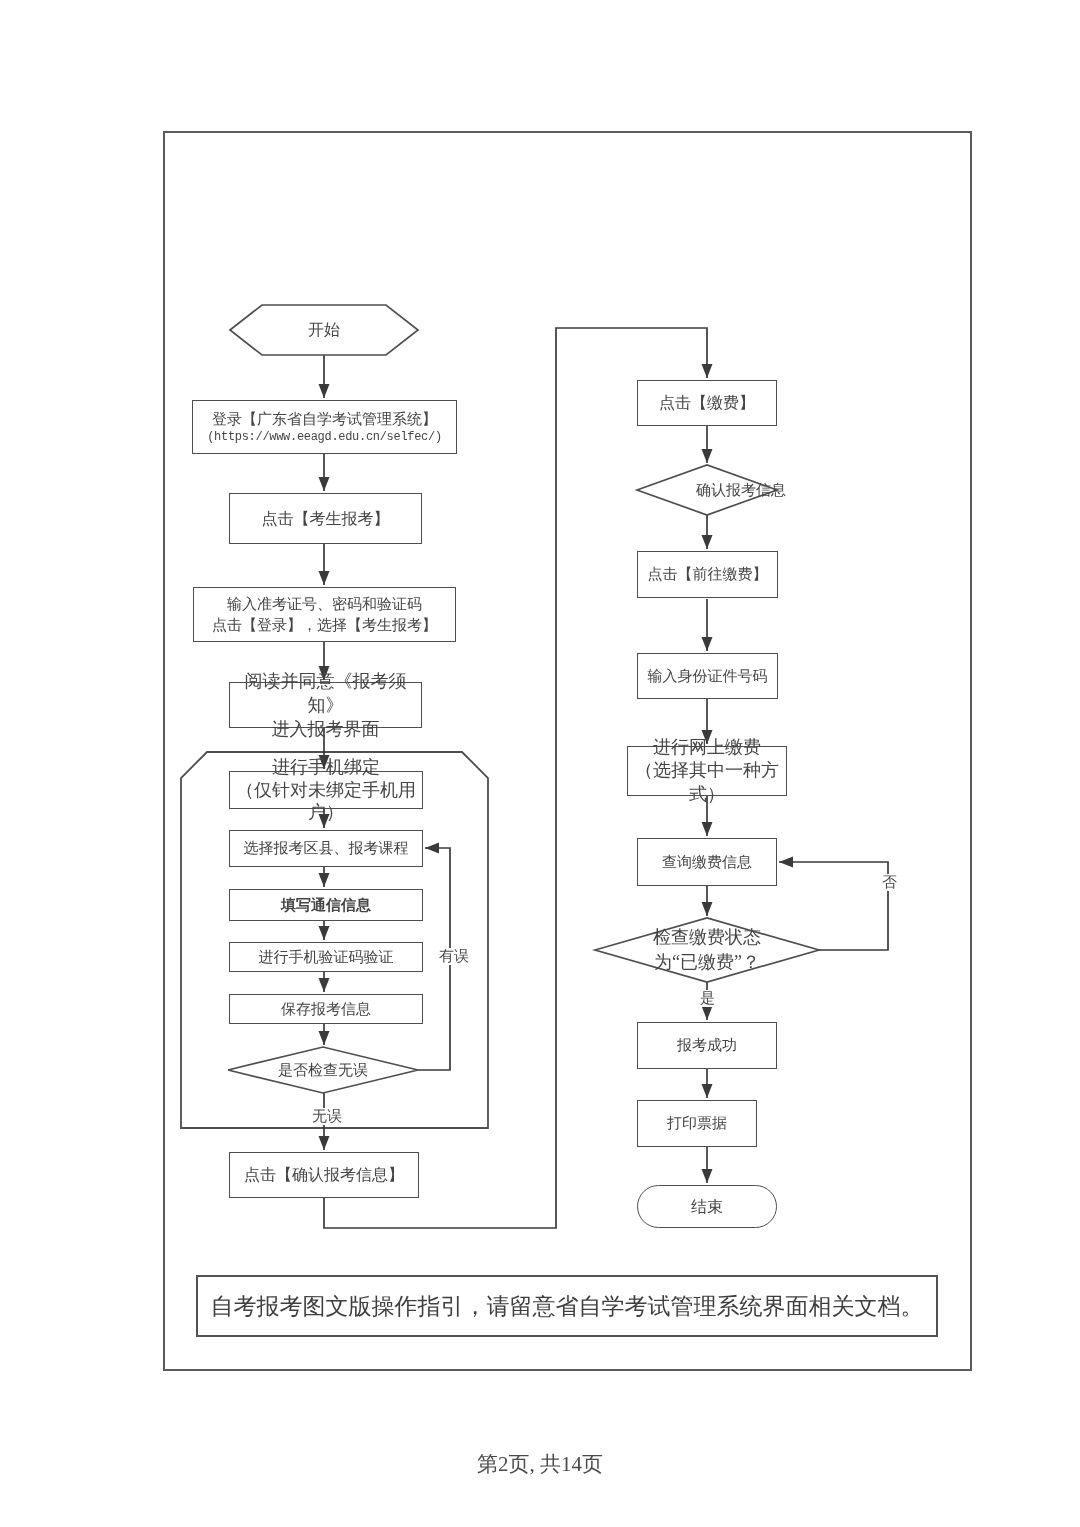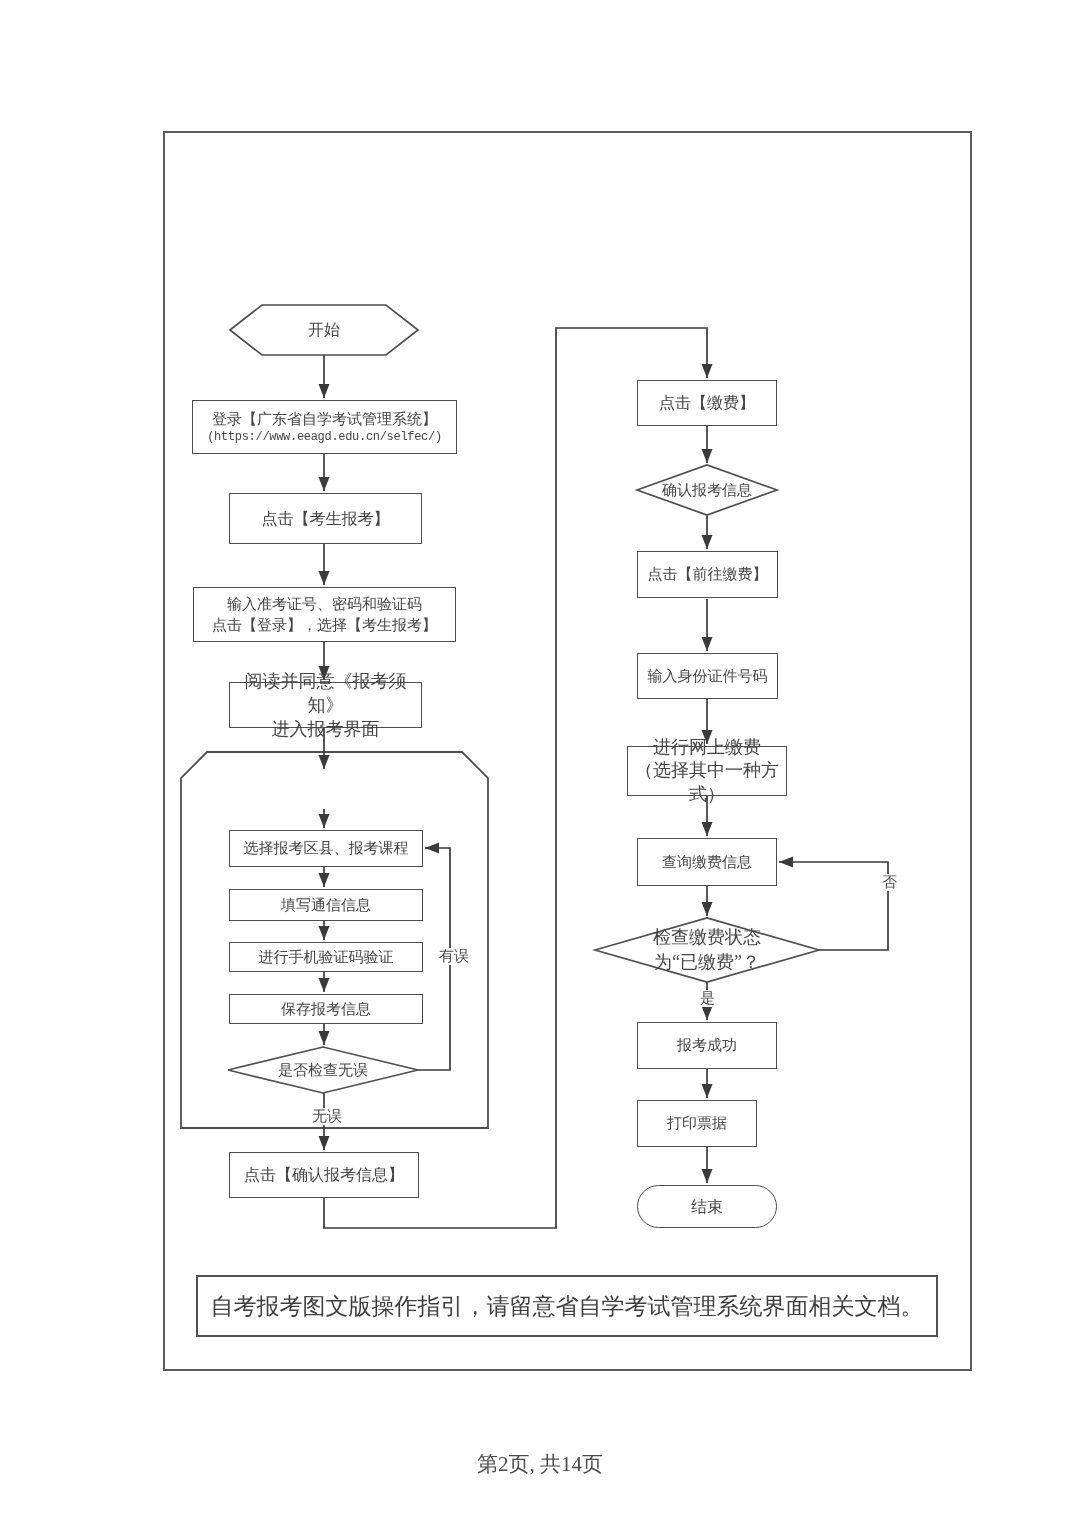--- a/index.html
+++ b/index.html
@@ -113,26 +113,30 @@
   <div class="node rect fs15" style="left:193px; top:587px; width:263px; height:55px;">
     <div>输入准考证号、密码和验证码</div>
     <div>点击【登录】，选择【考生报考】</div>
   </div>
 
   <div class="node rect fs14" style="left:229px; top:682px; width:193px; height:46px;">
     <div>阅读并同意《报考须知》</div>
     <div>进入报考界面</div>
   </div>
 
+  <div class="node rect fs14" style="left:229px; top:771px; width:194px; height:38px; line-height:1.25;">
+    <div>进行手机绑定</div>
+    <div>（仅针对未绑定手机用户）</div>
+  </div>
 
   <div class="node rect fs15" style="left:229px; top:830px; width:194px; height:37px;">
     <div>选择报考区县、报考课程</div>
   </div>
 
-  <div class="node rect fs15" style="left:229px; top:889px; width:194px; height:32px;">
+  <div class="node rect fs15" style="left:229px; top:889px; width:194px; height:32px;font-weight:bold;">
     <div>填写通信信息</div>
   </div>
 
   <div class="node rect fs15" style="left:229px; top:942px; width:194px; height:30px;">
     <div>进行手机验证码验证</div>
   </div>
 
   <div class="node rect fs15" style="left:229px; top:994px; width:194px; height:30px;">
     <div>保存报考信息</div>
   </div>
@@ -142,21 +146,21 @@
   </div>
 
   <div class="node rect fs16" style="left:229px; top:1152px; width:190px; height:46px;">
     <div>点击【确认报考信息】</div>
   </div>
 
   <div class="node rect fs16" style="left:637px; top:380px; width:140px; height:46px;">
     <div>点击【缴费】</div>
   </div>
 
-  <div class="node plain fs15" style="left:642px; top:477px; width:130px; height:26px;">
+  <div class="node plain fs15" style="left:676px; top:477px; width:130px; height:26px;">
     <div>确认报考信息</div>
   </div>
 
   <div class="node rect fs15" style="left:637px; top:551px; width:141px; height:47px;">
     <div>点击【前往缴费】</div>
   </div>
 
   <div class="node rect fs15" style="left:637px; top:653px; width:141px; height:46px;">
     <div>输入身份证件号码</div>
   </div>

